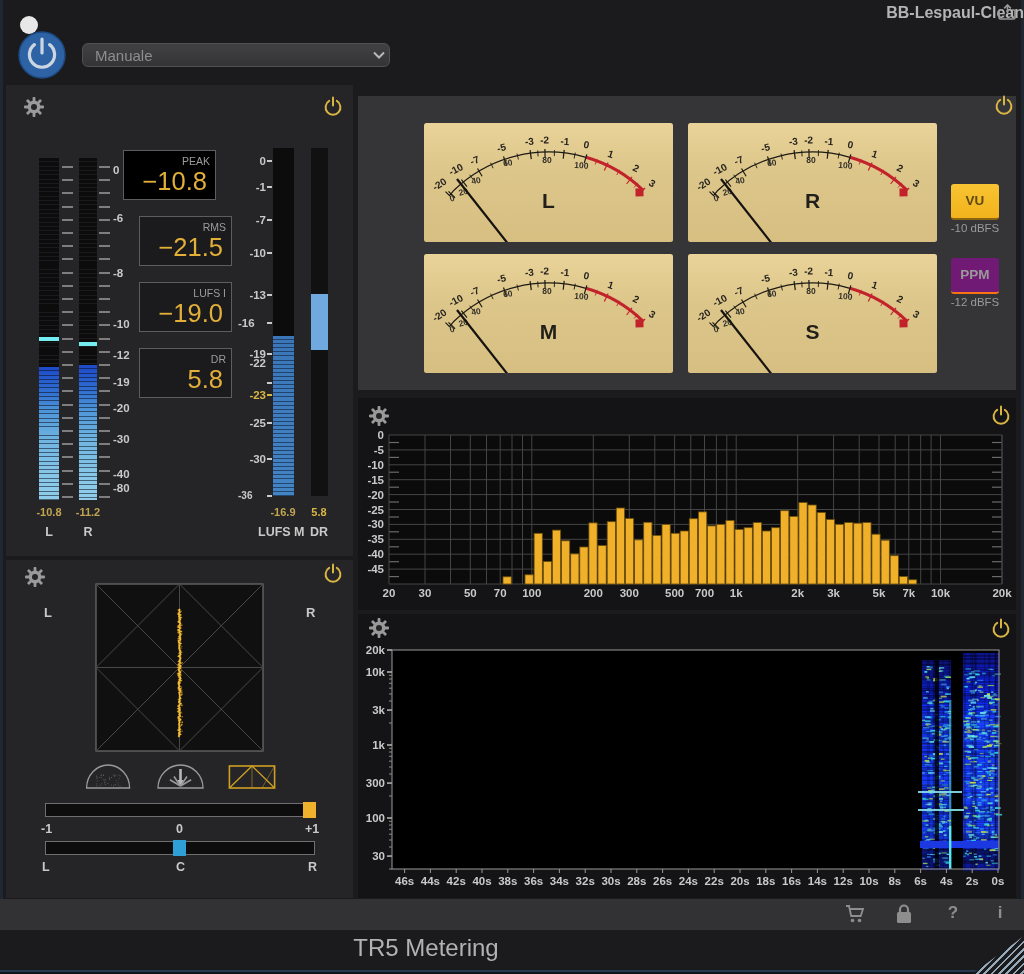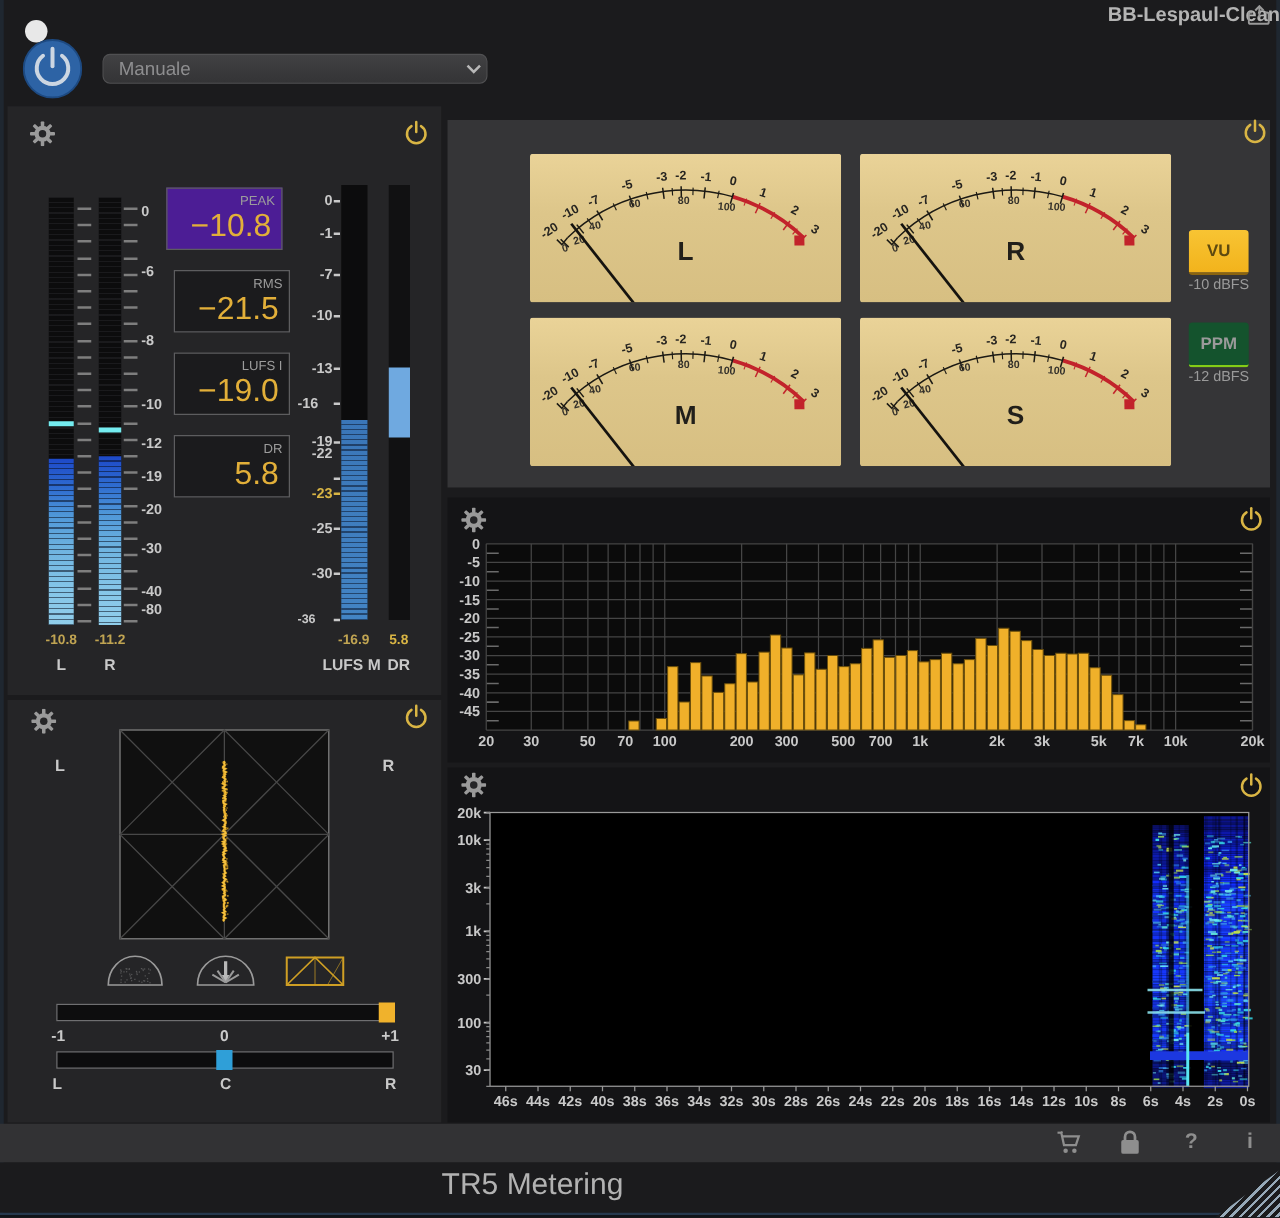--- a/index.html
+++ b/index.html
@@ -116,21 +116,21 @@
 <div class="lbl" style="left:113px;top:350px;font-size:11.5px">-12</div>
 <div class="lbl" style="left:113px;top:377px;font-size:11.5px">-19</div>
 <div class="lbl" style="left:113px;top:403px;font-size:11.5px">-20</div>
 <div class="lbl" style="left:113px;top:434px;font-size:11.5px">-30</div>
 <div class="lbl" style="left:113px;top:469px;font-size:11.5px">-40</div>
 <div class="lbl" style="left:113px;top:483px;font-size:11.5px">-80</div>
 <div class="lbl" style="left:28px;top:507px;width:42px;text-align:center;color:#c0a452;font-size:11px">-10.8</div>
 <div class="lbl" style="left:67px;top:507px;width:42px;text-align:center;color:#c0a452;font-size:11px">-11.2</div>
 <div class="lbl" style="left:28px;top:526px;width:42px;text-align:center;font-size:12.5px">L</div>
 <div class="lbl" style="left:67px;top:526px;width:42px;text-align:center;font-size:12.5px">R</div>
-<div class="abs" style="left:133px;top:150px;width:93px;height:50px;background:#4c1d95;border:1px solid #5d5d5f">
+<div class="abs" style="left:123px;top:150px;width:93px;height:50px;background:#000000;border:1px solid #5d5d5f">
 <div style="position:absolute;right:5px;top:4px;color:#9c9c9c;font-size:10.5px">PEAK</div>
 <div style="position:absolute;right:8px;top:16px;color:#e2af39;font-size:25.5px;letter-spacing:0px">−10.8</div>
   </div>
 <div class="abs" style="left:139px;top:216px;width:93px;height:50px;background:#1b1b1d;border:1px solid #5d5d5f">
 <div style="position:absolute;right:5px;top:4px;color:#9c9c9c;font-size:10.5px">RMS</div>
 <div style="position:absolute;right:8px;top:16px;color:#e2af39;font-size:25.5px;letter-spacing:0px">−21.5</div>
   </div>
 <div class="abs" style="left:139px;top:282px;width:93px;height:50px;background:#1b1b1d;border:1px solid #5d5d5f">
 <div style="position:absolute;right:5px;top:4px;color:#9c9c9c;font-size:10.5px">LUFS I</div>
 <div style="position:absolute;right:8px;top:16px;color:#e2af39;font-size:25.5px;letter-spacing:0px">−19.0</div>
@@ -545,21 +545,21 @@
       <text x="52.0" y="60.5" font-size="8.5" font-weight="bold" fill="#33302a" text-anchor="middle" transform="rotate(-11 52.0 57.7)">40</text>
       <text x="83.8" y="42.8" font-size="8.5" font-weight="bold" fill="#33302a" text-anchor="middle" transform="rotate(-6 83.8 40.0)">60</text>
       <text x="123.0" y="40.2" font-size="8.5" font-weight="bold" fill="#33302a" text-anchor="middle" transform="rotate(-0 123.0 37.4)">80</text>
       <text x="157.4" y="45.3" font-size="8.5" font-weight="bold" fill="#33302a" text-anchor="middle" transform="rotate(5 157.4 42.5)">100</text>
       <path d="M33 56 L85 122" stroke="#15130f" stroke-width="2.2"></path>
       <text x="124.5" y="85" font-size="21" font-weight="bold" fill="#211f1a" text-anchor="middle">S</text>
     </svg>
   </div>
 <div class="abs" style="left:951px;top:184px;width:48px;height:36px;background:linear-gradient(#f8c433,#f2b31c);border-radius:3px;border-bottom:2px solid #8a6410;color:#5f4a10;font-weight:bold;font-size:13.5px;text-align:center;line-height:34px">VU</div>
 <div class="lbl" style="left:941px;top:223px;width:68px;text-align:center;color:#9a9a9a;font-weight:normal;font-size:11.5px">-10 dBFS</div>
-<div class="abs" style="left:951px;top:258px;width:48px;height:36px;background:#14532d;border-radius:3px;border-bottom:2px solid #84cc16;color:#9a9a9a;font-weight:bold;font-size:13.5px;text-align:center;line-height:34px">PPM</div>
+<div class="abs" style="left:951px;top:258px;width:48px;height:36px;background:#701a75;border-radius:3px;border-bottom:2px solid #f97316;color:#9a9a9a;font-weight:bold;font-size:13.5px;text-align:center;line-height:34px">PPM</div>
 <div class="lbl" style="left:941px;top:297px;width:68px;text-align:center;color:#9a9a9a;font-weight:normal;font-size:11.5px">-12 dBFS</div>
 <div class="dark" style="left:358px;top:398px;width:658px;height:212px"></div>
 <svg style="position:absolute;left:369px;top:406px" width="20" height="20" viewBox="0 0 20 20">
     <rect x="8.6" y="0" width="2.8" height="4.4" rx="0.8" fill="#9a9a9a" transform="rotate(0 10 10)"></rect>
     <rect x="8.6" y="0" width="2.8" height="4.4" rx="0.8" fill="#9a9a9a" transform="rotate(45 10 10)"></rect>
     <rect x="8.6" y="0" width="2.8" height="4.4" rx="0.8" fill="#9a9a9a" transform="rotate(90 10 10)"></rect>
     <rect x="8.6" y="0" width="2.8" height="4.4" rx="0.8" fill="#9a9a9a" transform="rotate(135 10 10)"></rect>
     <rect x="8.6" y="0" width="2.8" height="4.4" rx="0.8" fill="#9a9a9a" transform="rotate(180 10 10)"></rect>
     <rect x="8.6" y="0" width="2.8" height="4.4" rx="0.8" fill="#9a9a9a" transform="rotate(225 10 10)"></rect>
     <rect x="8.6" y="0" width="2.8" height="4.4" rx="0.8" fill="#9a9a9a" transform="rotate(270 10 10)"></rect>

